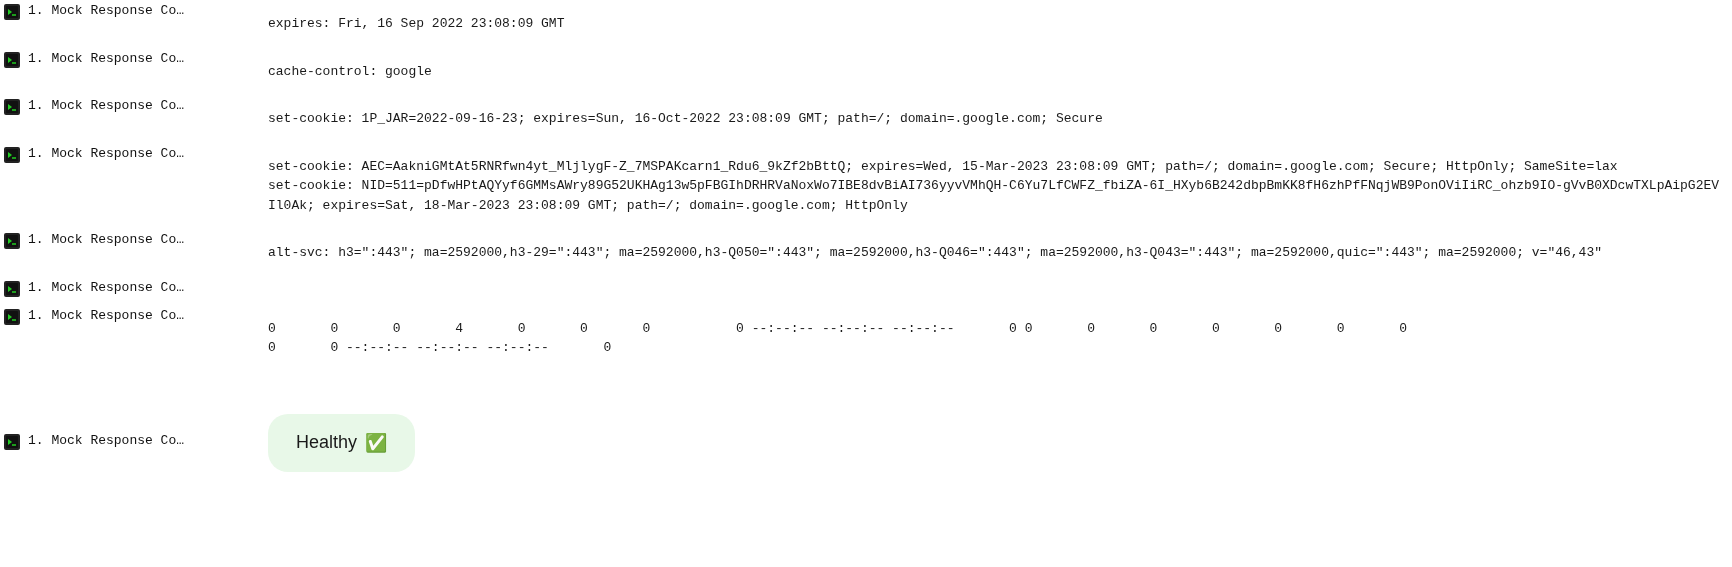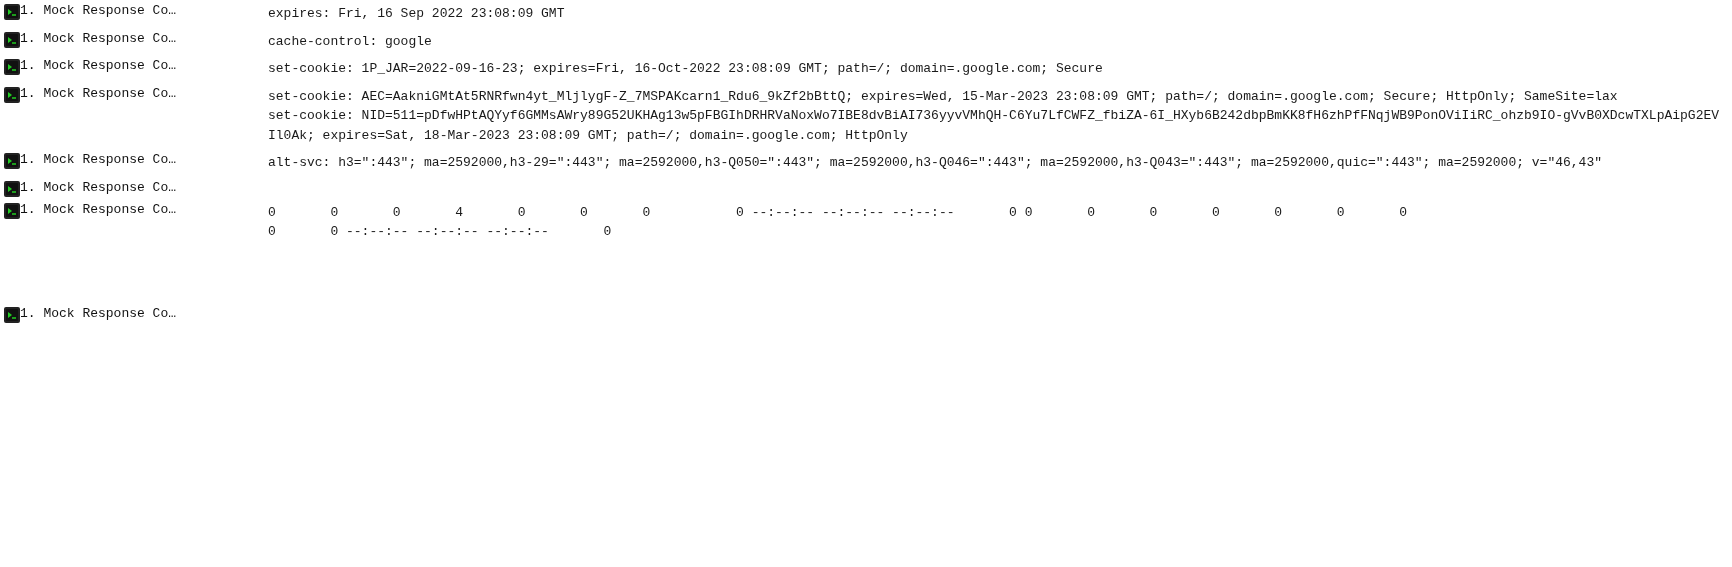--- a/index.html
+++ b/index.html
@@ -29,21 +29,21 @@
 
     .log-row-label {
       display: flex;
       align-items: flex-start;
       min-width: 260px;
       max-width: 260px;
       padding: 2px 6px 2px 4px;
       white-space: nowrap;
       overflow: hidden;
       text-overflow: ellipsis;
-      gap: 0;
+      gap: 8px;
       padding-top: 3px;
     }
 
     .terminal-icon {
       display: inline-flex;
       align-items: center;
       justify-content: center;
       width: 16px;
       height: 16px;
       background: #222;
@@ -59,21 +59,21 @@
     .label-text {
       color: #111;
       font-size: 13px;
       white-space: nowrap;
       overflow: hidden;
       text-overflow: ellipsis;
     }
 
     .log-row-content {
       flex: 1;
-      padding: 4px 8px;
+      padding: 14px 8px;
       white-space: pre-wrap;
       word-break: break-all;
       line-height: 1.5;
       color: #1a1a1a;
       font-size: 13px;
     }
 
     .row-numbers {
       color: #1a1a1a;
       font-size: 13px;
@@ -142,21 +142,21 @@
     <div class="log-row-label">
       <div class="terminal-icon">
         <svg viewBox="0 0 12 12" fill="none">
           <rect width="12" height="12" fill="#111" rx="1"></rect>
           <polygon points="2,3 6,6 2,9" fill="#22cc22"></polygon>
           <line x1="6" y1="9" x2="10" y2="9" stroke="#22cc22" stroke-width="1.5"></line>
         </svg>
       </div>
       <span class="label-text">1. Mock Response Co…</span>
     </div>
-    <div class="log-row-content">set-cookie: 1P_JAR=2022-09-16-23; expires=Fri, 16-Oct-2022 23:08:09 GMT; path=/; domain=.google.com; Secure</div>
+    <div class="log-row-content">set-cookie: 1P_JAR=2022-09-16-23; expires=Sun, 16-Oct-2022 23:08:09 GMT; path=/; domain=.google.com; Secure</div>
   </div>
 
   <div class="log-row">
     <div class="log-row-label">
       <div class="terminal-icon">
         <svg viewBox="0 0 12 12" fill="none">
           <rect width="12" height="12" fill="#111" rx="1"></rect>
           <polygon points="2,3 6,6 2,9" fill="#22cc22"></polygon>
           <line x1="6" y1="9" x2="10" y2="9" stroke="#22cc22" stroke-width="1.5"></line>
         </svg>
@@ -216,15 +216,21 @@
     <div class="log-row-label">
       <div class="terminal-icon">
         <svg viewBox="0 0 12 12" fill="none">
           <rect width="12" height="12" fill="#111" rx="1"></rect>
           <polygon points="2,3 6,6 2,9" fill="#22cc22"></polygon>
           <line x1="6" y1="9" x2="10" y2="9" stroke="#22cc22" stroke-width="1.5"></line>
         </svg>
       </div>
       <span class="label-text">1. Mock Response Co…</span>
     </div>
+    <div style="padding: 10px 8px;">
+      <div class="healthy-badge">
+        <span>Healthy</span>
+        <span>✅</span>
+      </div>
+    </div>
   </div>
 
 </div>
 
 </body></html>

